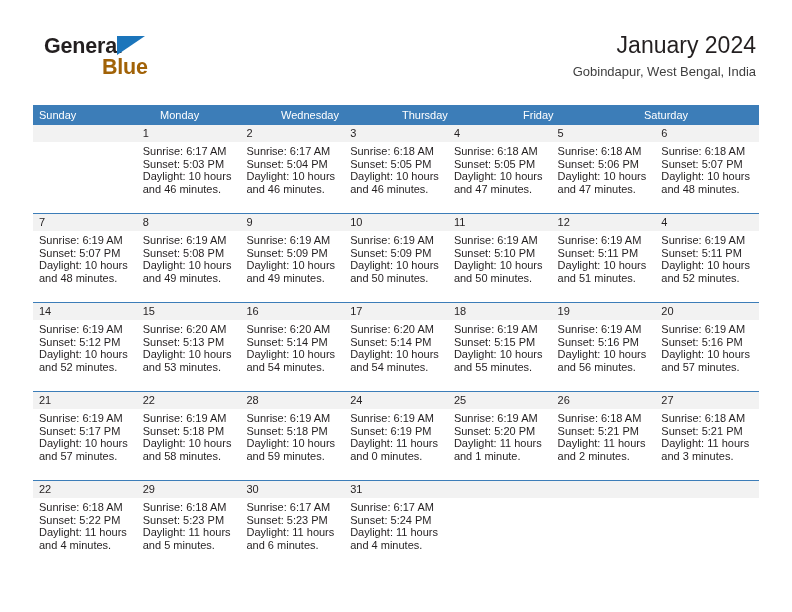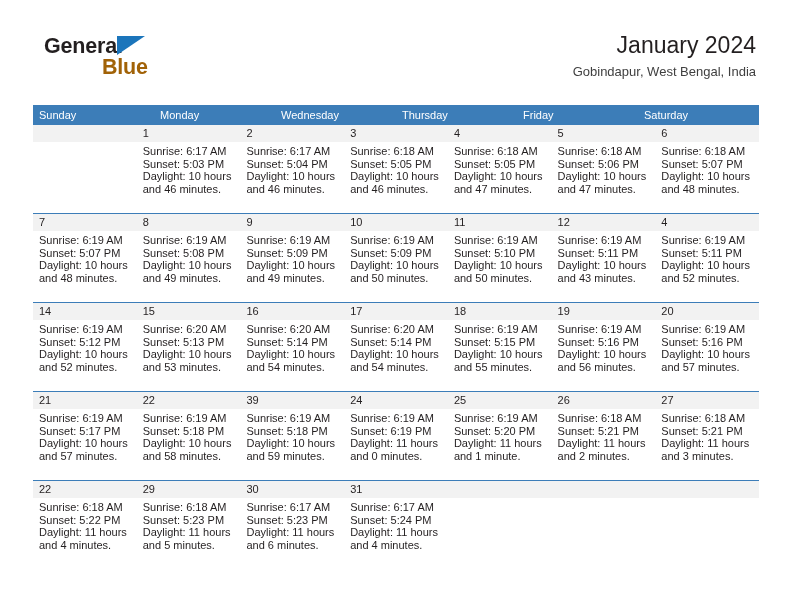--- a/index.html
+++ b/index.html
@@ -316,21 +316,21 @@
               </div>
             </div>
             <div class="day">
               <div class="day-number-band">
                 <div class="day-number">12</div>
               </div>
               <div class="day-info">
                 <div>Sunrise: 6:19 AM</div>
                 <div>Sunset: 5:11 PM</div>
                 <div>Daylight: 10 hours</div>
-                <div>and 43 minutes.</div>
+                <div>and 51 minutes.</div>
               </div>
             </div>
             <div class="day">
               <div class="day-number-band">
                 <div class="day-number">4</div>
               </div>
               <div class="day-info">
                 <div>Sunrise: 6:19 AM</div>
                 <div>Sunset: 5:11 PM</div>
                 <div>Daylight: 10 hours</div>
@@ -439,21 +439,21 @@
               </div>
               <div class="day-info">
                 <div>Sunrise: 6:19 AM</div>
                 <div>Sunset: 5:18 PM</div>
                 <div>Daylight: 10 hours</div>
                 <div>and 58 minutes.</div>
               </div>
             </div>
             <div class="day">
               <div class="day-number-band">
-                <div class="day-number">39</div>
+                <div class="day-number">28</div>
               </div>
               <div class="day-info">
                 <div>Sunrise: 6:19 AM</div>
                 <div>Sunset: 5:18 PM</div>
                 <div>Daylight: 10 hours</div>
                 <div>and 59 minutes.</div>
               </div>
             </div>
             <div class="day">
               <div class="day-number-band">

